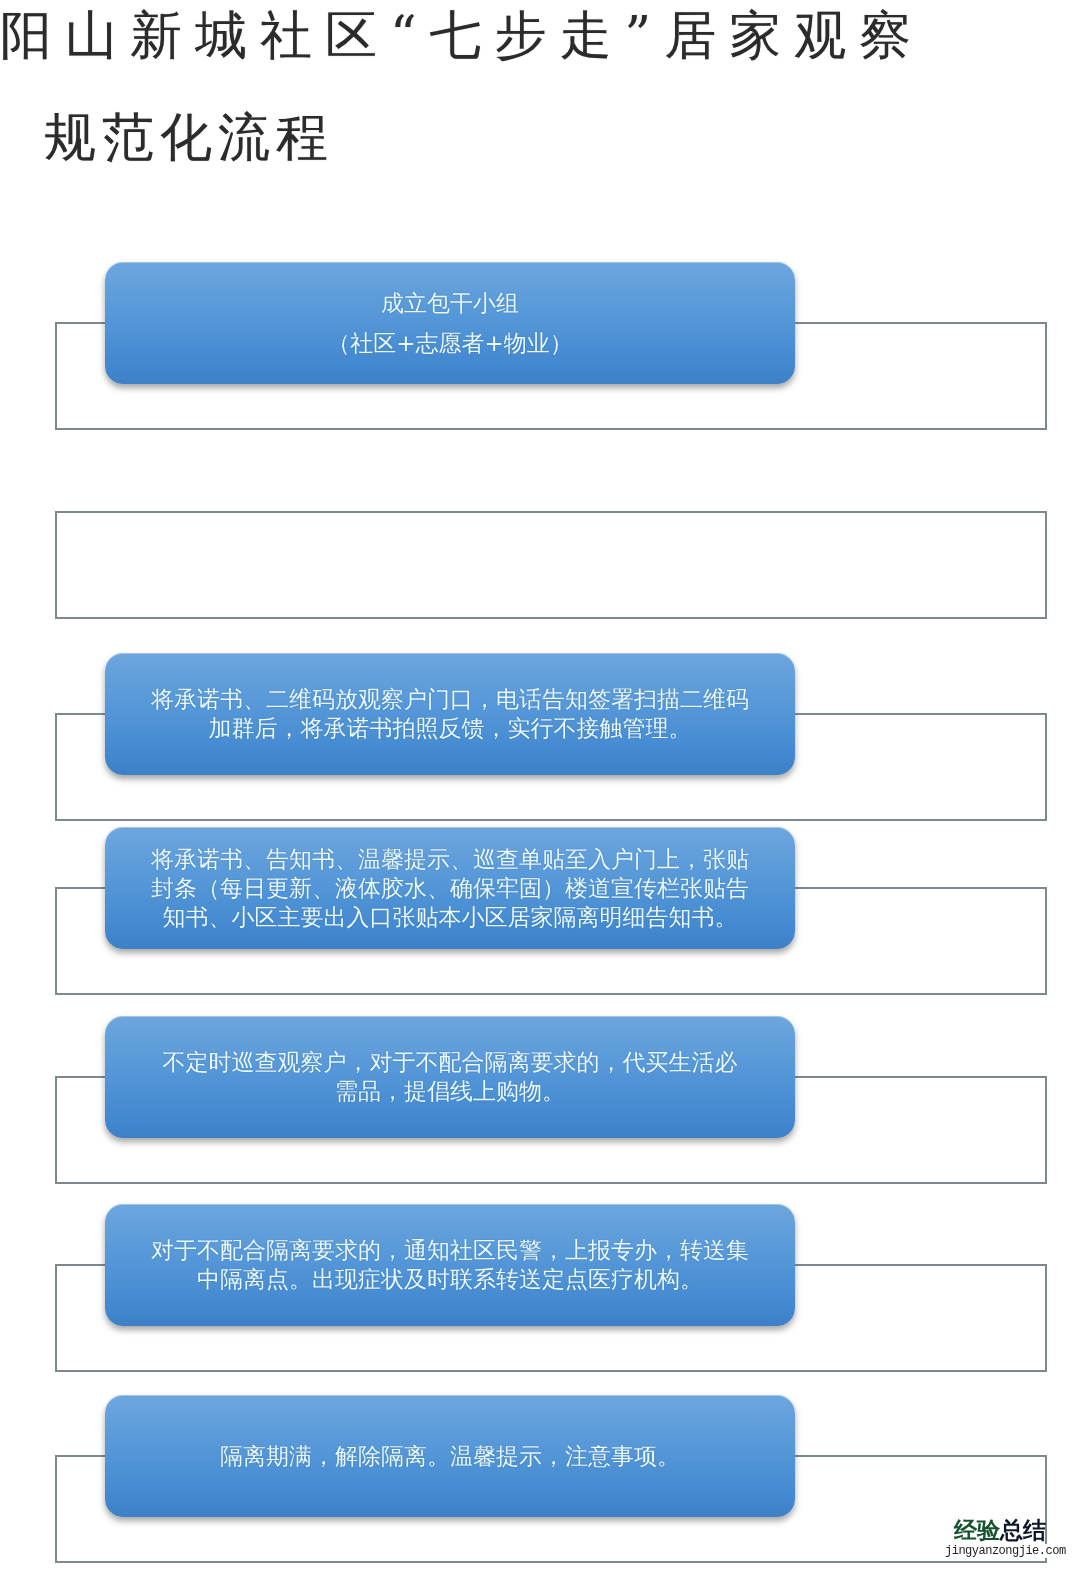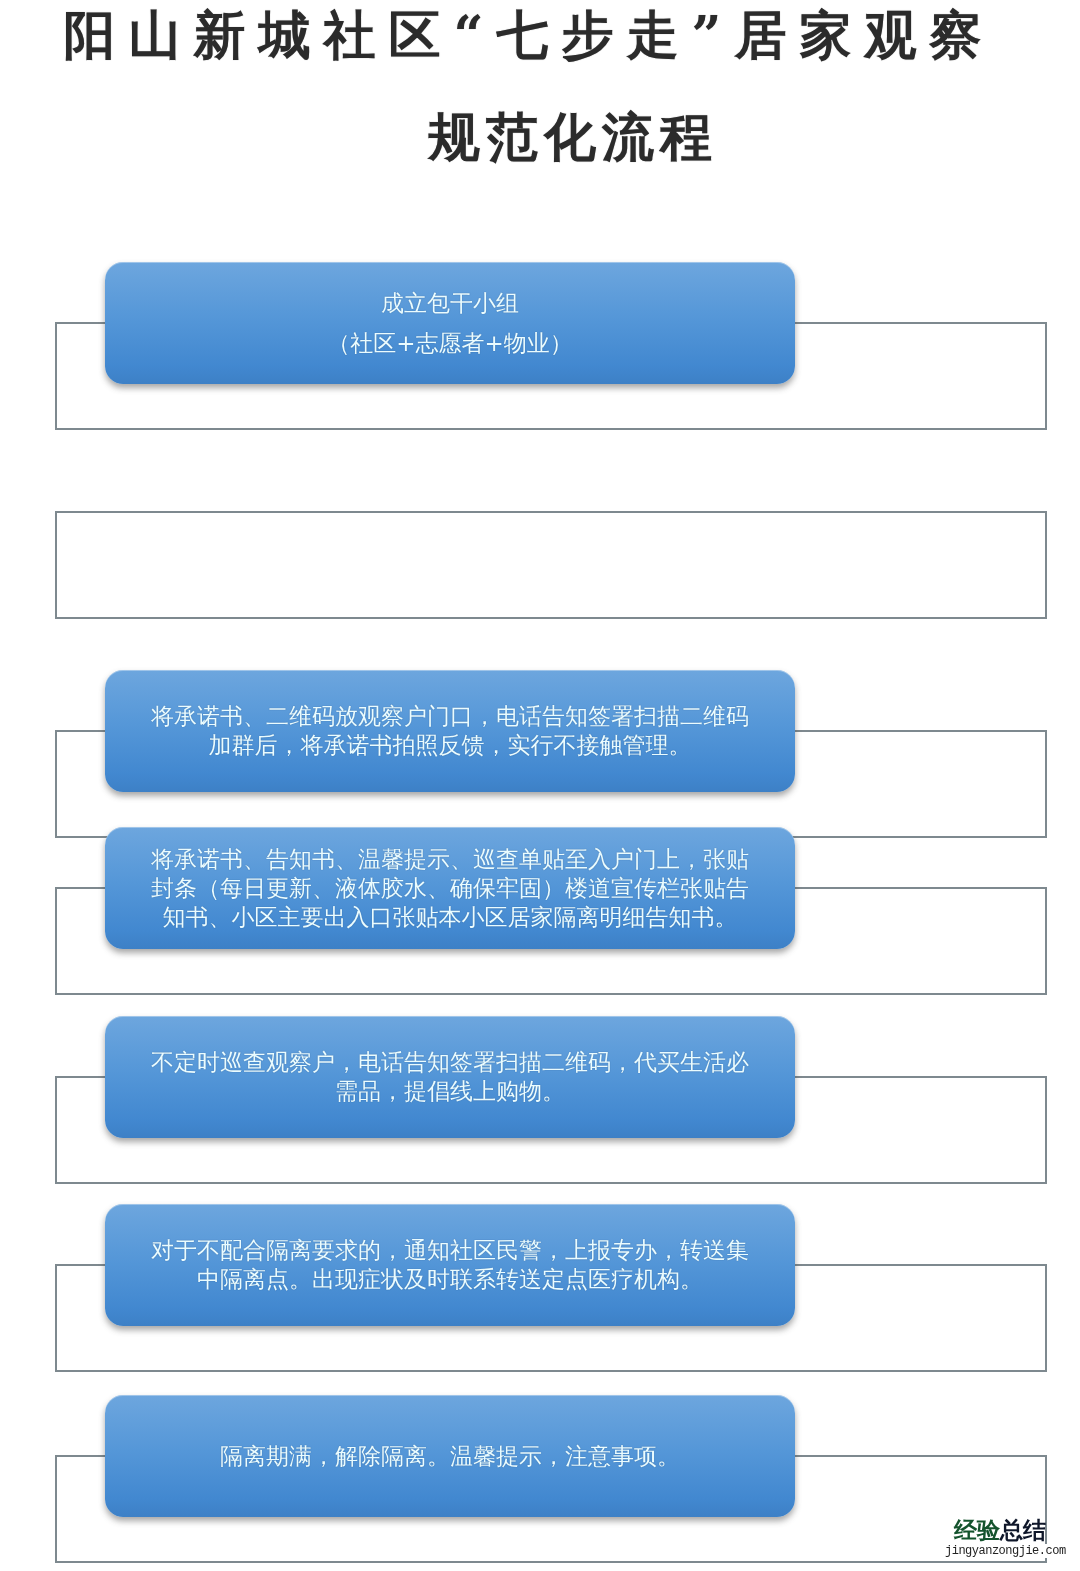--- a/index.html
+++ b/index.html
@@ -11,24 +11,23 @@
       width: 1080px;
       height: 1571px;
       position: relative;
       overflow: hidden;
       font-family: "DejaVu Sans", "Liberation Sans", sans-serif;
     }
     .title {
       position: absolute;
       left: 0;
       width: 1058px;
-      text-align: center;
       color: #2b2b2b;
       font-family: "DejaVu Serif", "Liberation Serif", serif;
-      font-weight: bold;
+      font-weight: normal;
       white-space: nowrap;
       text-shadow: 0 0 1px #9a9a9a;
     }
     .title-line-1 {
       top: 2px;
       font-size: 52px;
       letter-spacing: 13px;
       line-height: 66px;
     }
     .title-line-2 {
@@ -118,41 +117,41 @@
   <div class="box tall-lines">
     <div class="box-line">成立包干小组</div>
     <div class="box-line">（社区+志愿者+物业）</div>
   </div>
 </div>
 
 <div class="step" style="top:451px;">
   <div class="frame"></div>
 </div>
 
-<div class="step" style="top:670px;padding-left:48px;">
+<div class="step" style="top:653px;padding-left:48px;">
   <div class="frame"></div>
   <div class="box">
     <div class="box-line">将承诺书、二维码放观察户门口，电话告知签署扫描二维码</div>
     <div class="box-line">加群后，将承诺书拍照反馈，实行不接触管理。</div>
   </div>
 </div>
 
 <div class="step" style="top:827px;">
   <div class="frame"></div>
   <div class="box">
     <div class="box-line">将承诺书、告知书、温馨提示、巡查单贴至入户门上，张贴</div>
     <div class="box-line">封条（每日更新、液体胶水、确保牢固）楼道宣传栏张贴告</div>
     <div class="box-line">知书、小区主要出入口张贴本小区居家隔离明细告知书。</div>
   </div>
 </div>
 
 <div class="step" style="top:1016px;">
   <div class="frame"></div>
   <div class="box">
-    <div class="box-line">不定时巡查观察户，电话告知签署扫描二维码，代买生活必</div>
+    <div class="box-line">不定时巡查观察户，对于不配合隔离要求的，代买生活必</div>
     <div class="box-line">需品，提倡线上购物。</div>
   </div>
 </div>
 
 <div class="step" style="top:1204px;">
   <div class="frame"></div>
   <div class="box">
     <div class="box-line">对于不配合隔离要求的，通知社区民警，上报专办，转送集</div>
     <div class="box-line">中隔离点。出现症状及时联系转送定点医疗机构。</div>
   </div>

